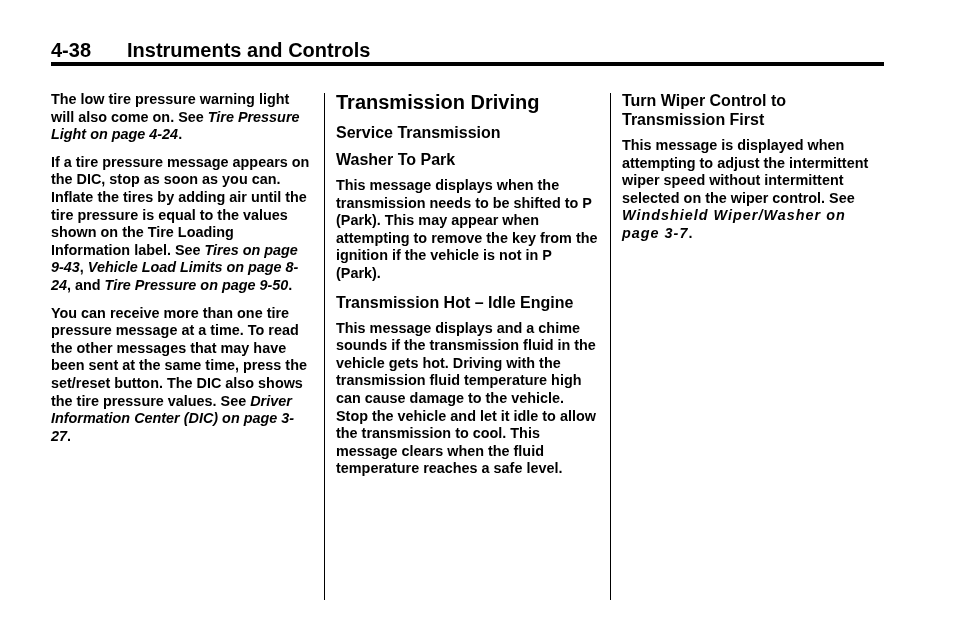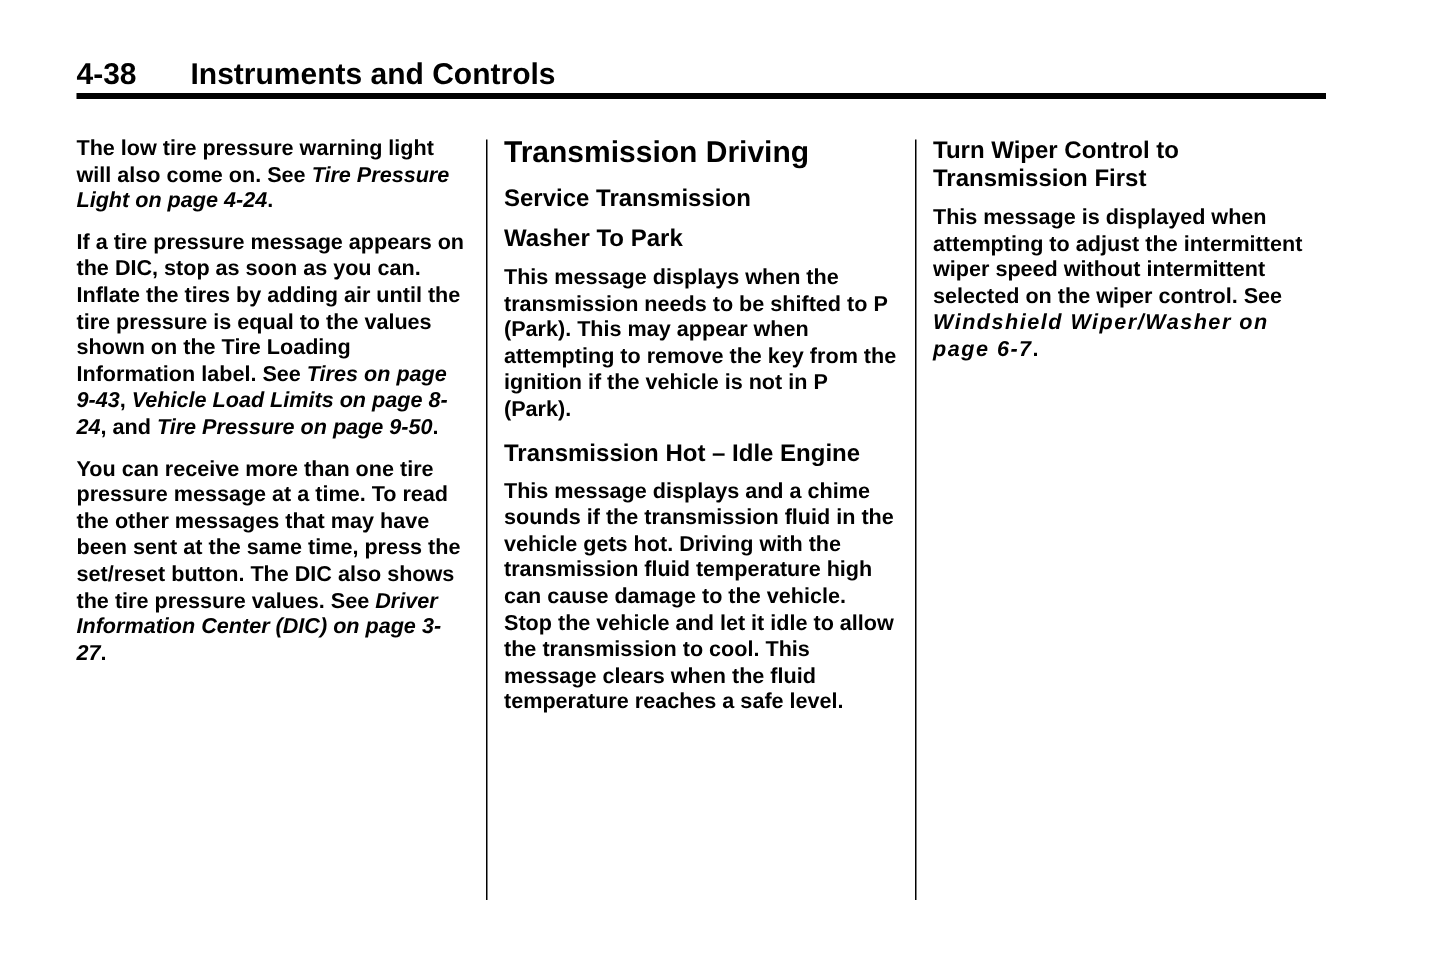--- a/index.html
+++ b/index.html
@@ -42,14 +42,14 @@
   <h2>Transmission Driving</h2>
   <h3>Service Transmission</h3>
   <h3>Washer To Park</h3>
   <p>This message displays when the transmission needs to be shifted to P (Park). This may appear when attempting to remove the key from the ignition if the vehicle is not in P (Park).</p>
   <h3>Transmission Hot – Idle Engine</h3>
   <p>This message displays and a chime sounds if the transmission fluid in the vehicle gets hot. Driving with the transmission fluid temperature high can cause damage to the vehicle. Stop the vehicle and let it idle to allow the transmission to cool. This message clears when the fluid temperature reaches a safe level.</p>
 </div>
 
 <div class="col col3">
   <h3>Turn Wiper Control to Transmission First</h3>
-  <p><span>This message is displayed when attempting to adjust the intermittent wiper speed without intermittent selected on the wiper control. See </span><i class="sp">Windshield Wiper/Washer on page 6-7</i><span>.</span></p>
+  <p><span>This message is displayed when attempting to adjust the intermittent wiper speed without intermittent selected on the wiper control. See </span><i class="sp">Windshield Wiper/Washer on page 3-7</i><span>.</span></p>
 </div>
 
 </body></html>

